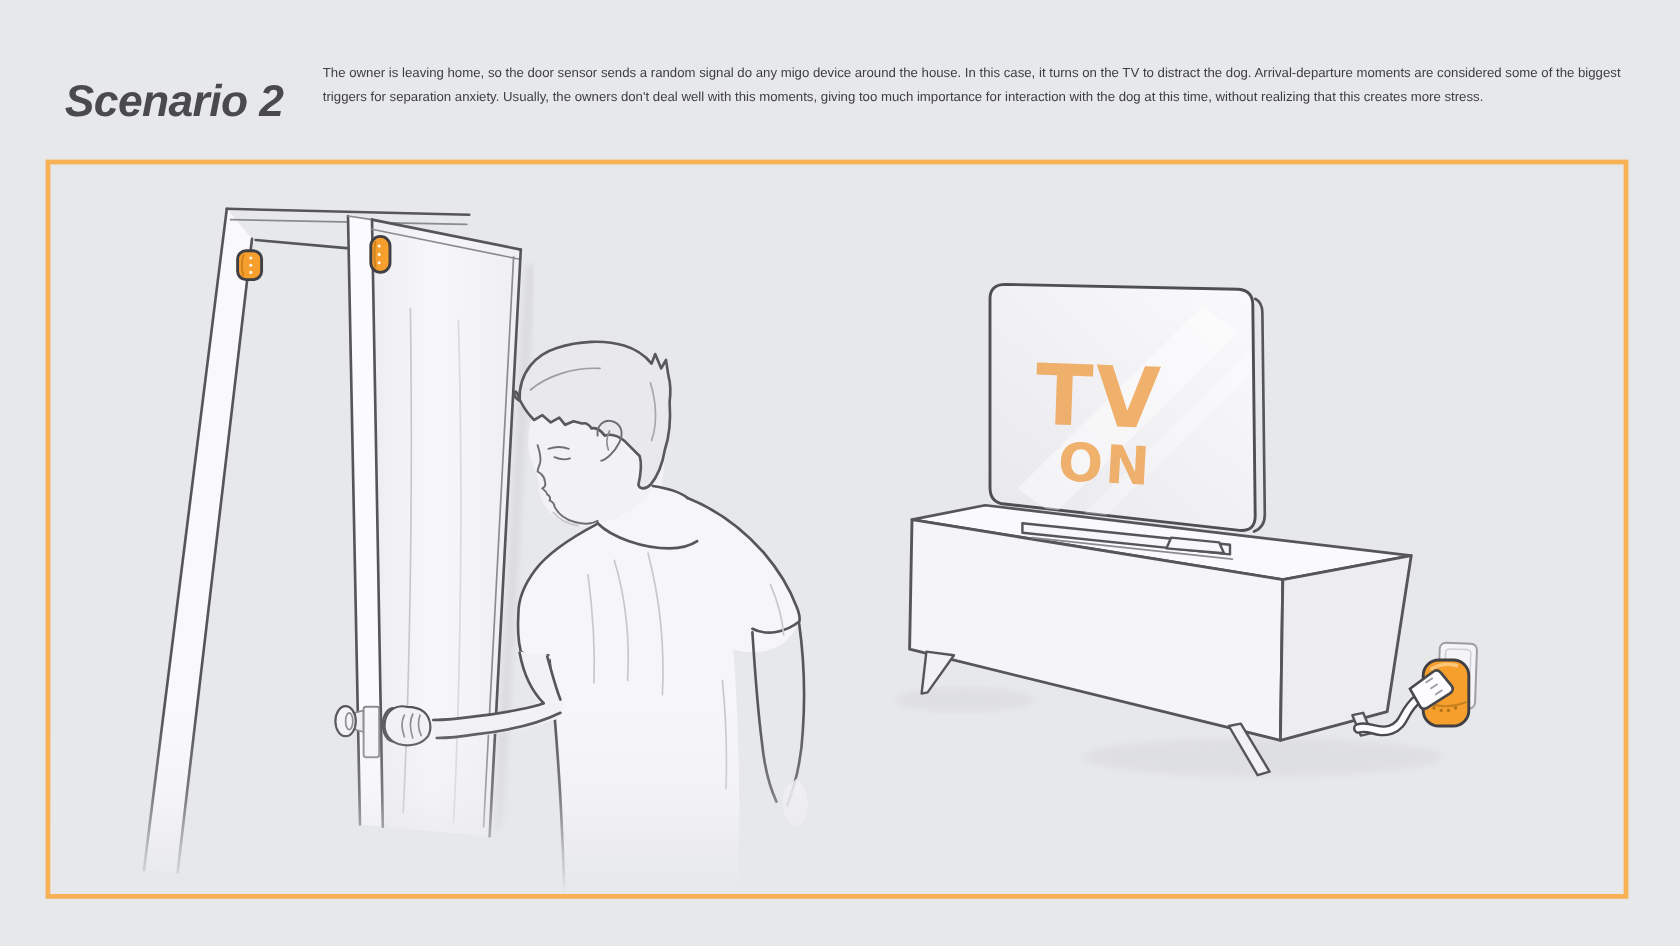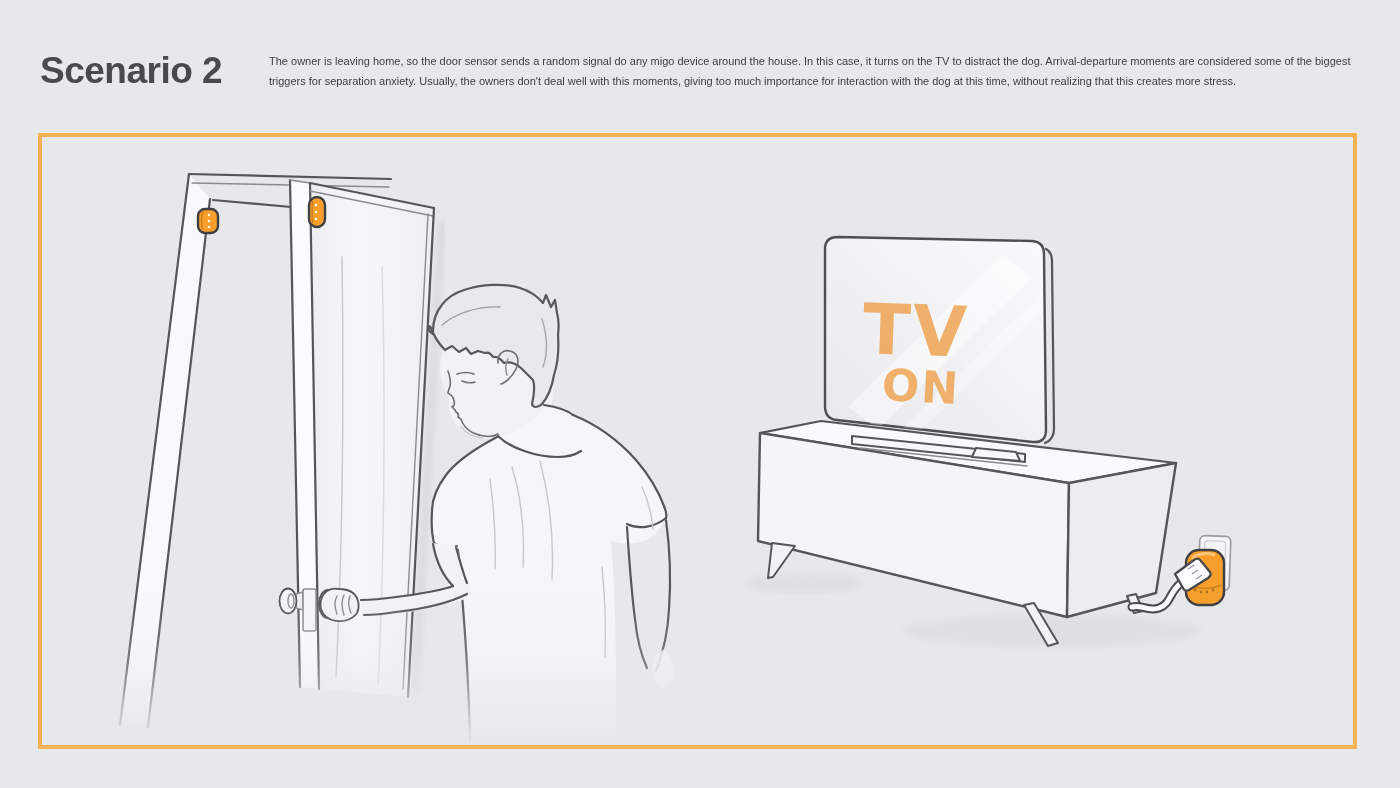--- a/index.html
+++ b/index.html
@@ -2,23 +2,24 @@
 <html style="--bg: #E7E8EA; --frame-border: #F9B156; --title-text: #4A4A4C; --body-text: #3E3E40; --device-orange: #F79F2C; --tv-text-orange: #EDA14D; --sketch-ink: #55555A;"><head>
 <meta charset="utf-8">
 <style>
   html,body{margin:0;padding:0;}
   body{
     width:1400px;height:788px;position:relative;overflow:hidden;
     background:var(--bg,#E7E8EA);
     font-family:"Liberation Sans",sans-serif;
   }
   .header-title{
-    position:absolute;left:40px;top:50px;margin:0;
+    position:absolute;left:40px;top:50px;margin:14px;
     font-size:37px;font-weight:700;letter-spacing:-0.5px;
     color:var(--title-text,#4A4A4C);
+    font-style:italic;
   }
   .header-desc{
     position:absolute;left:253px;top:36px;width:1103px;margin:16px;
     font-size:11px;line-height:19.8px;
     color:var(--body-text,#3E3E40);
   }
   .frame{
     position:absolute;left:38px;top:133px;width:1319px;height:616px;
     border:4px solid var(--frame-border,#F9B156);
     box-sizing:border-box;

